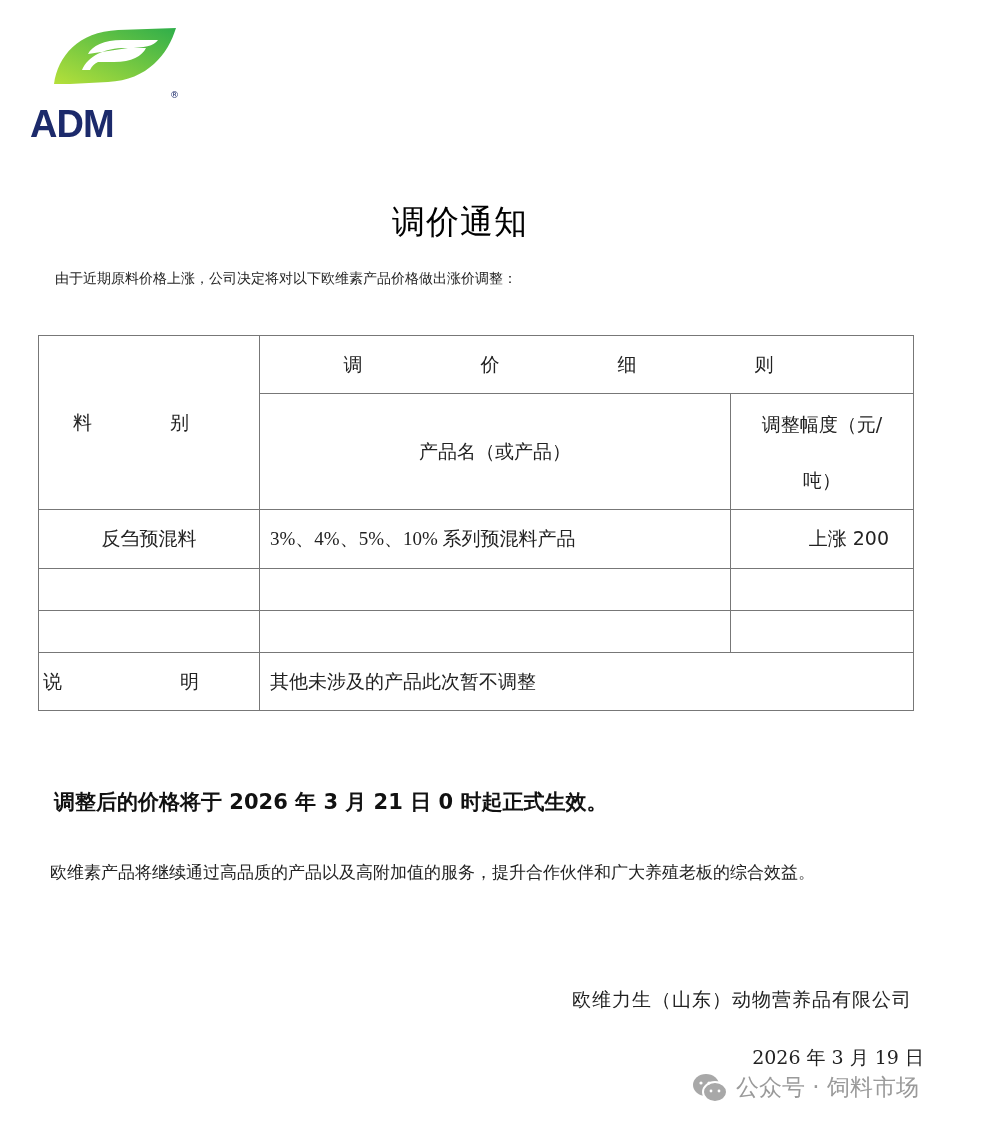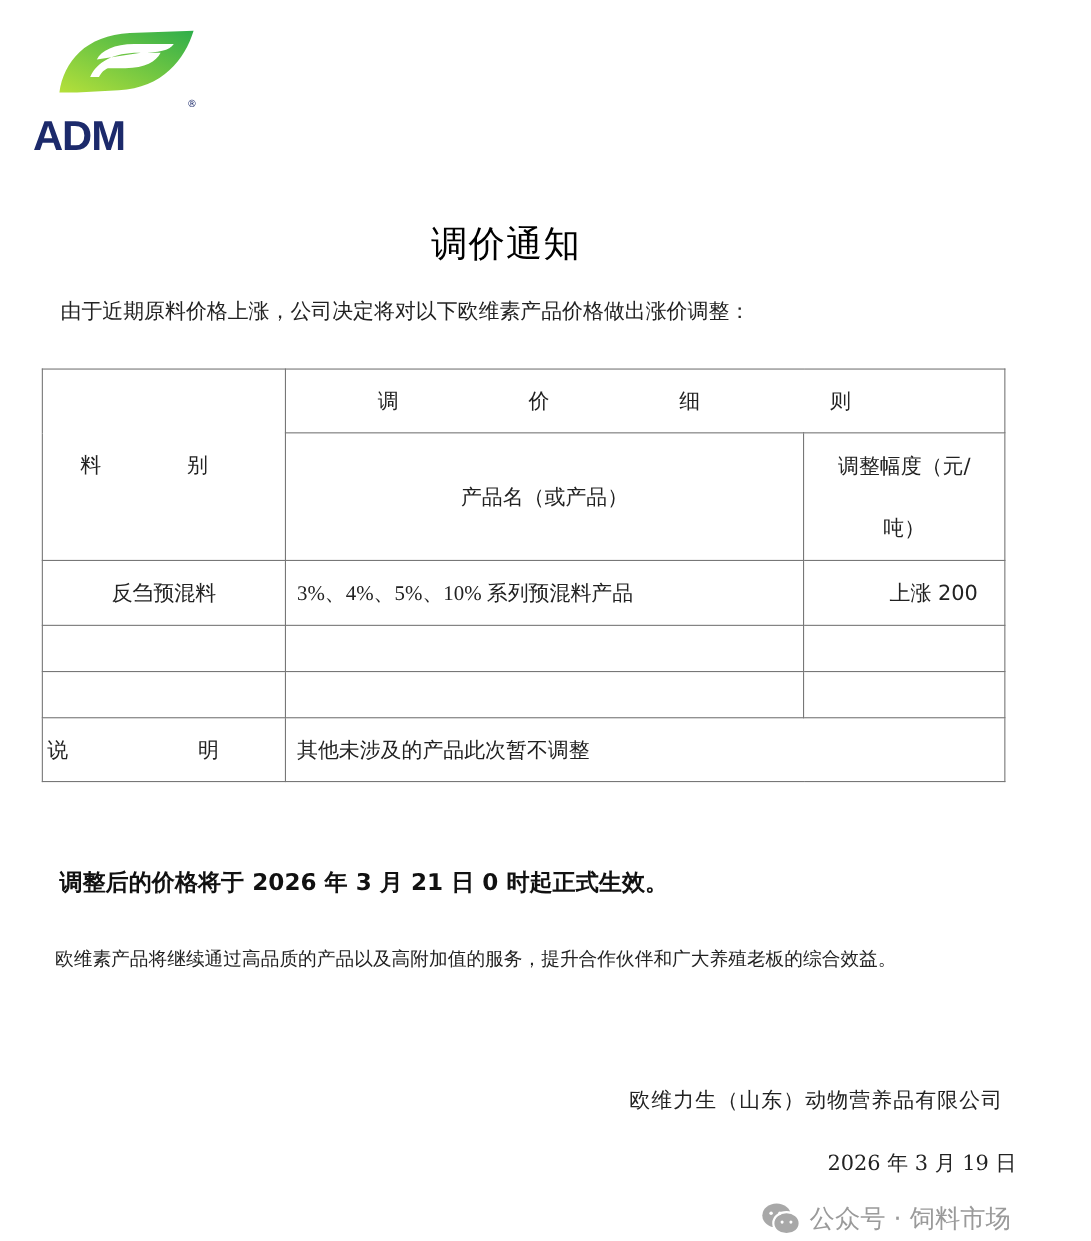--- a/index.html
+++ b/index.html
@@ -12,39 +12,39 @@
   .logo-text {
     position: absolute; left: 2px; top: 79px;
     font-family: Liberation Sans, sans-serif; font-weight: bold;
     font-size: 38px; letter-spacing: -1px; color: #1c2a6b; line-height: 1;
   }
   .logo-reg { position: absolute; left: 142px; top: 64px; font-size: 9px; color: #1c2a6b; }
   .title {
     position: absolute; left: 0; width: 920px; top: 200px; text-align: center;
     font-size: 33px; font-weight: normal; color: #000000; letter-spacing: 1px;
   }
-  .intro { position: absolute; left: 55px; top: 270px; font-size: 19px; color: #222; }
+  .intro { position: absolute; left: 55px; top: 270px; font-size: 14px; color: #222; }
   table.grid {
     position: absolute; left: 38px; top: 335px; width: 876px;
     border-collapse: collapse; font-size: 19px; color: #222;
   }
   table.grid td { border: 1.5px solid #777; padding: 0; }
   .c-center { text-align: center; }
   .c-left { text-align: left; padding-left: 10px !important; }
   .c-right { text-align: right; padding-right: 24px !important; margin-left: 30px; }
   .spaced { letter-spacing: 36px; }
   .spaced2 { letter-spacing: 56px; }
   .unit { line-height: 56px; }
   .effective { position: absolute; left: 54px; top: 788px; font-size: 21px; font-weight: bold; color: #111; }
   .para { position: absolute; left: 50px; top: 843px; width: 880px; font-size: 17px; color: #222; line-height: 59px; }
   .company { position: absolute; right: 80px; top: 987px; font-size: 19px; color: #222; letter-spacing: 1px; }
   .date { position: absolute; right: 68px; top: 1045px; font-size: 19px; color: #222; font-family: "DejaVu Serif", serif; }
   .watermark {
     position: absolute; left: 692px; top: 1072px; font-size: 23px; color: #9a9a9a;
-    display: flex; align-items: center; gap: 8px; margin-top: 20px;
+    display: flex; align-items: center; gap: 8px;
   }
 </style>
 </head>
 <body>
 
 <div class="logo">
   <svg width="130" height="62" viewBox="0 0 130 62" style="position:absolute;left:20px;top:0;">
     <defs>
         <linearGradient id="lg" x1="0" y1="1" x2="1" y2="0">
           <stop offset="0" stop-color="#b5e03a"></stop>

